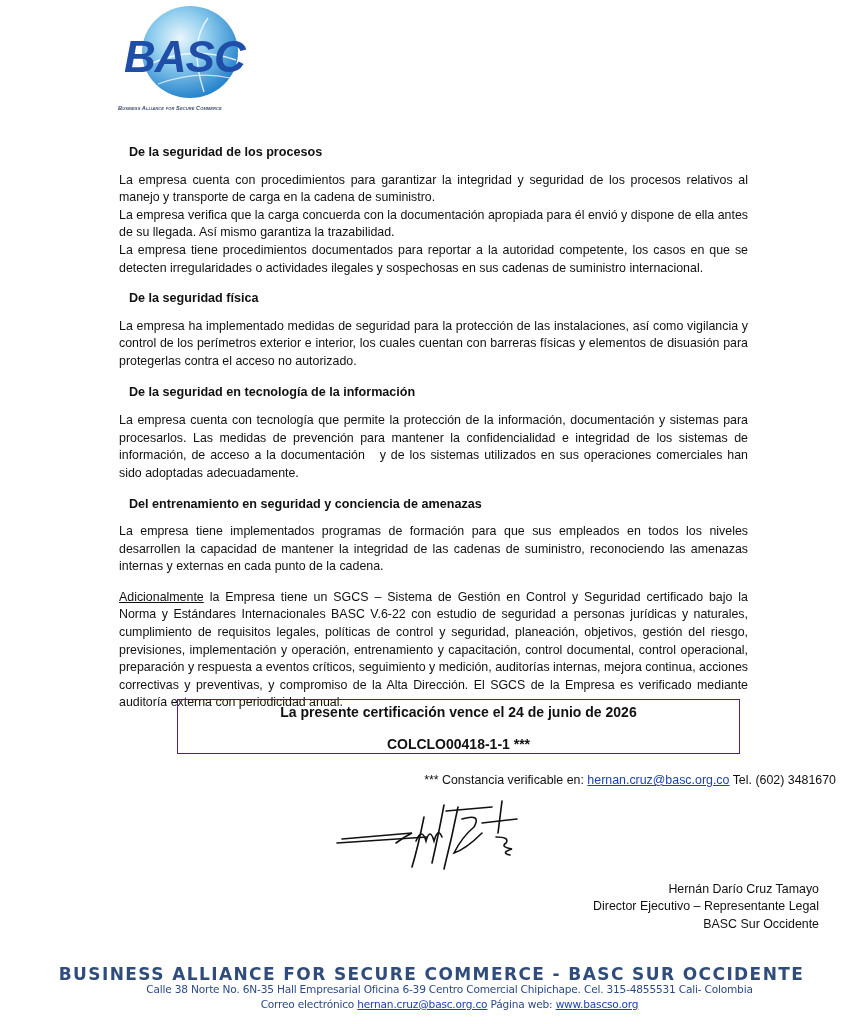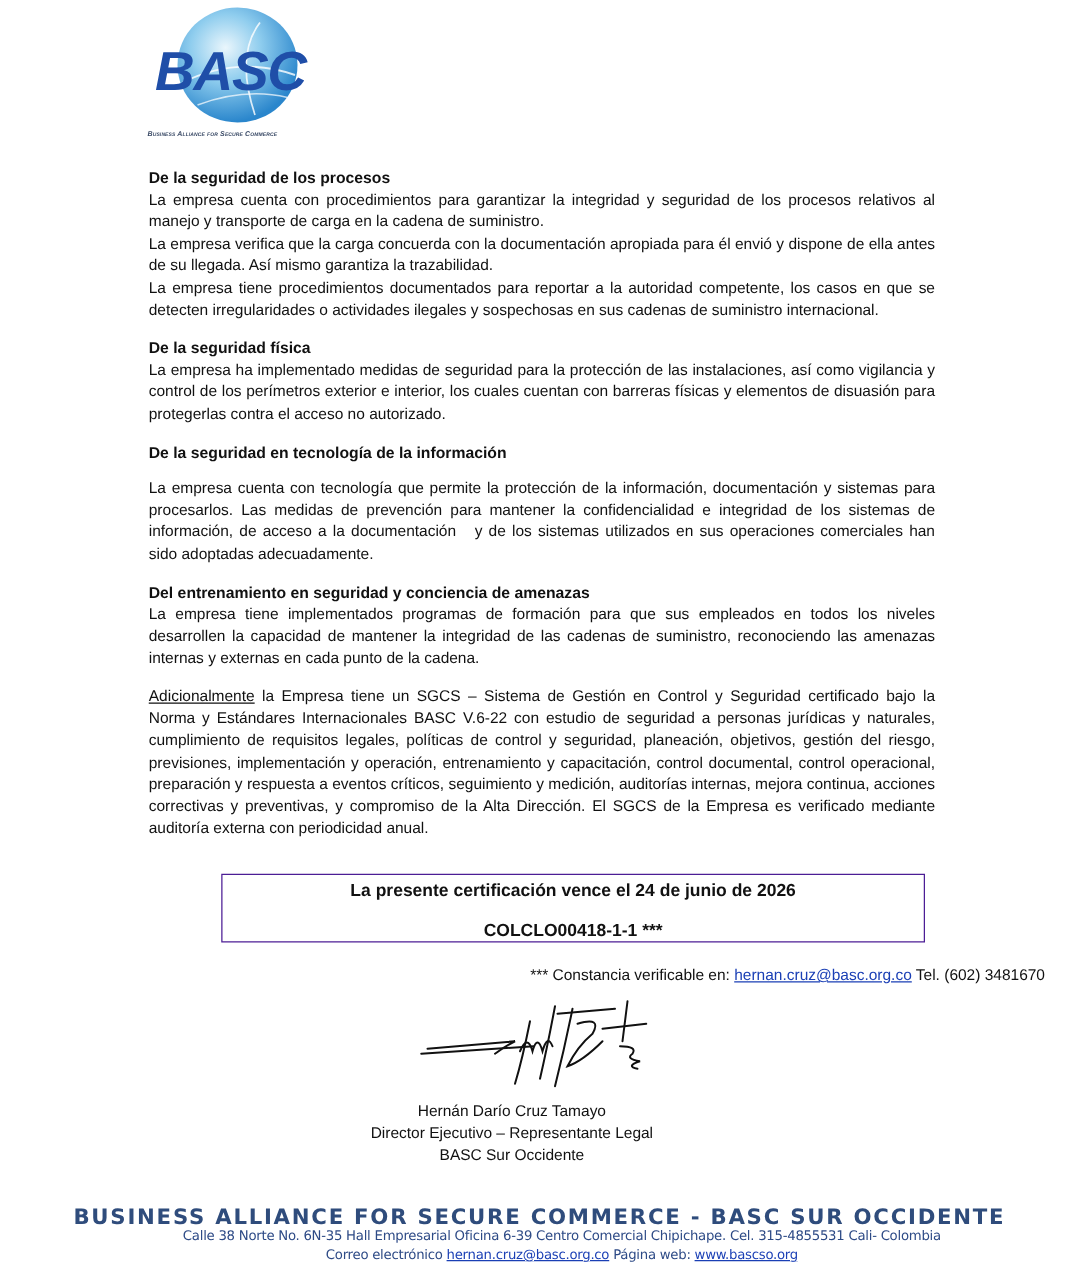--- a/index.html
+++ b/index.html
@@ -13,38 +13,38 @@
       position: absolute; left: 0; top: 101px; width: 140px;
       font-size: 5.6px; font-style: italic; color: #3a4a66; letter-spacing: 0.1px;
       white-space: nowrap; font-variant: small-caps; font-weight: bold;
     }
     .content {
       position: absolute; left: 119px; top: 134px; width: 629px;
       font-size: 12.4px; line-height: 17.6px; text-align: justify;
     }
     .section { margin: 0 0 13px 0; }
     .section h3 {
-      margin: 0; font-size: 12.6px; font-weight: bold; line-height: 17.6px;
+      margin: 10px; font-size: 12.6px; font-weight: bold; line-height: 17.6px;
     }
     .section p { margin: 0; }
     .underline { text-decoration: underline; }
     .cert-box {
       position: absolute; left: 177px; top: 699px; width: 561px; height: 53px;
       border: 1px solid #4c1d95; text-align: center; font-weight: bold; font-size: 14px;
     }
     .cert-box .line1 { position: absolute; left: 0; right: 0; top: 4px; }
     .cert-box .line2 { position: absolute; left: 0; right: 0; top: 36px; text-align: center; }
     .verify {
       position: absolute; left: 0; width: 836px; top: 773px; text-align: right;
       font-size: 12.4px;
     }
     a.link { color: #1a3fb5; text-decoration: underline; }
     .signature { position: absolute; left: 332px; top: 797px; width: 200px; height: 80px; }
     .signer {
-      position: absolute; left: 0; width: 819px; top: 881px; text-align: center;
+      position: absolute; left: 0; width: 819px; top: 881px; text-align: right;
       font-size: 12.4px; line-height: 17.4px;
     }
     .footer {
       position: absolute; left: 0; width: 863px; top: 967px; text-align: center;
       color: #2c4a7a; font-family: "DejaVu Sans", sans-serif;
     }
     .footer .org {
       font-size: 17px; font-weight: bold; letter-spacing: 1.4px; color: #2f4c7c; line-height: 15px;
     }
     .footer .addr { font-size: 10.6px; line-height: 14.5px; color: #2d4a86; letter-spacing: -0.2px; padding-left: 36px; }

